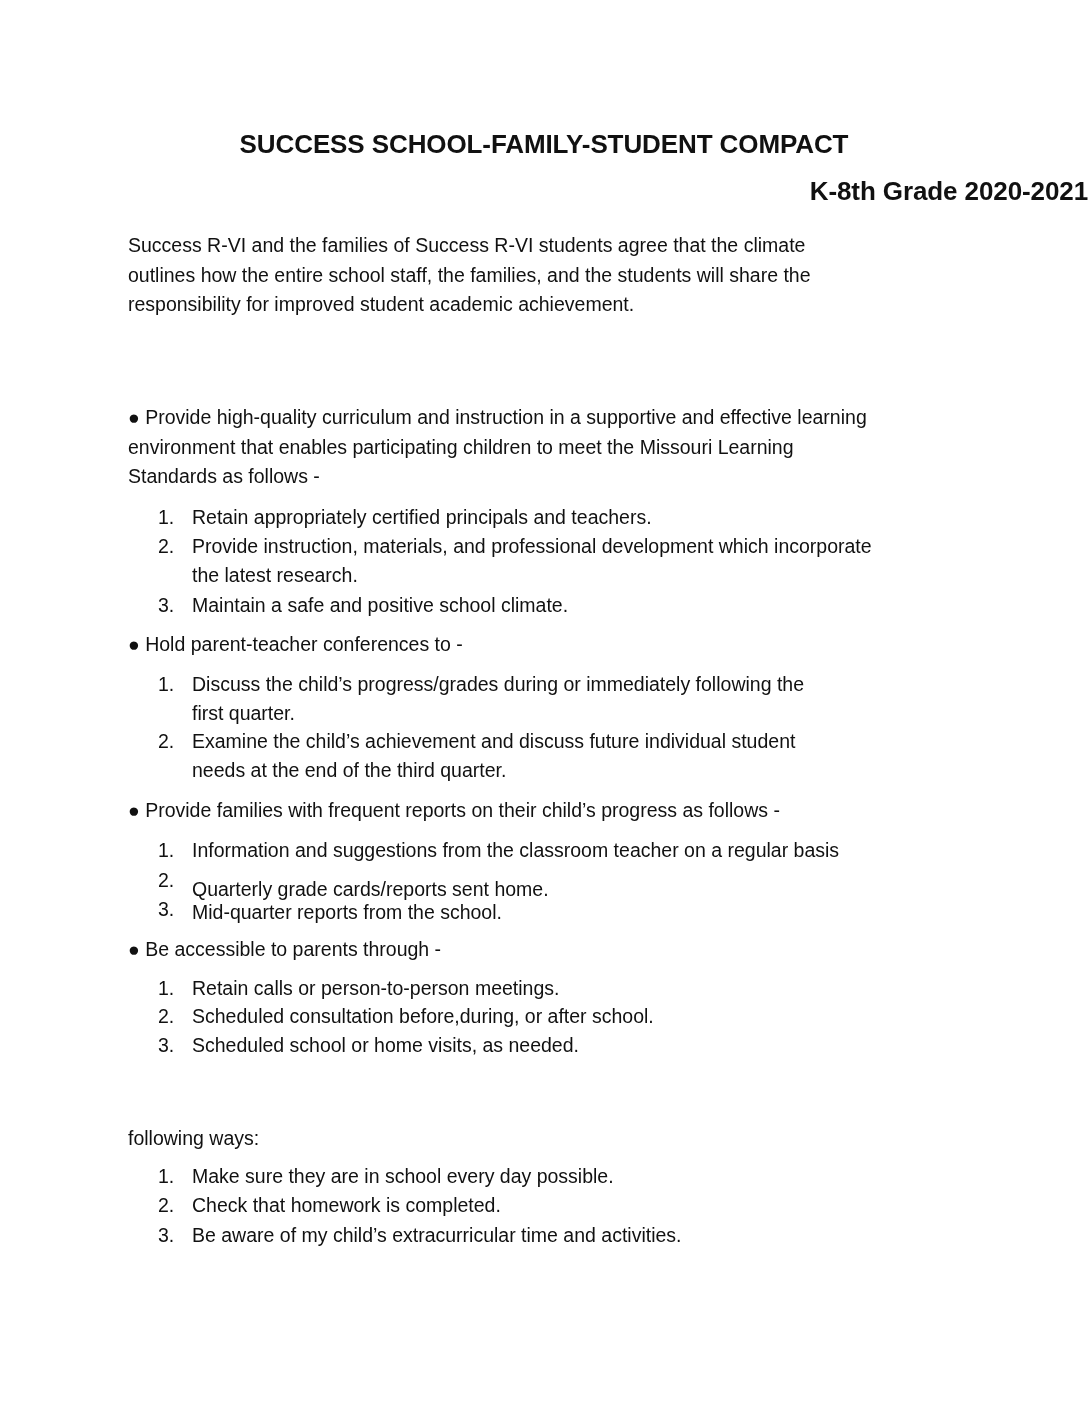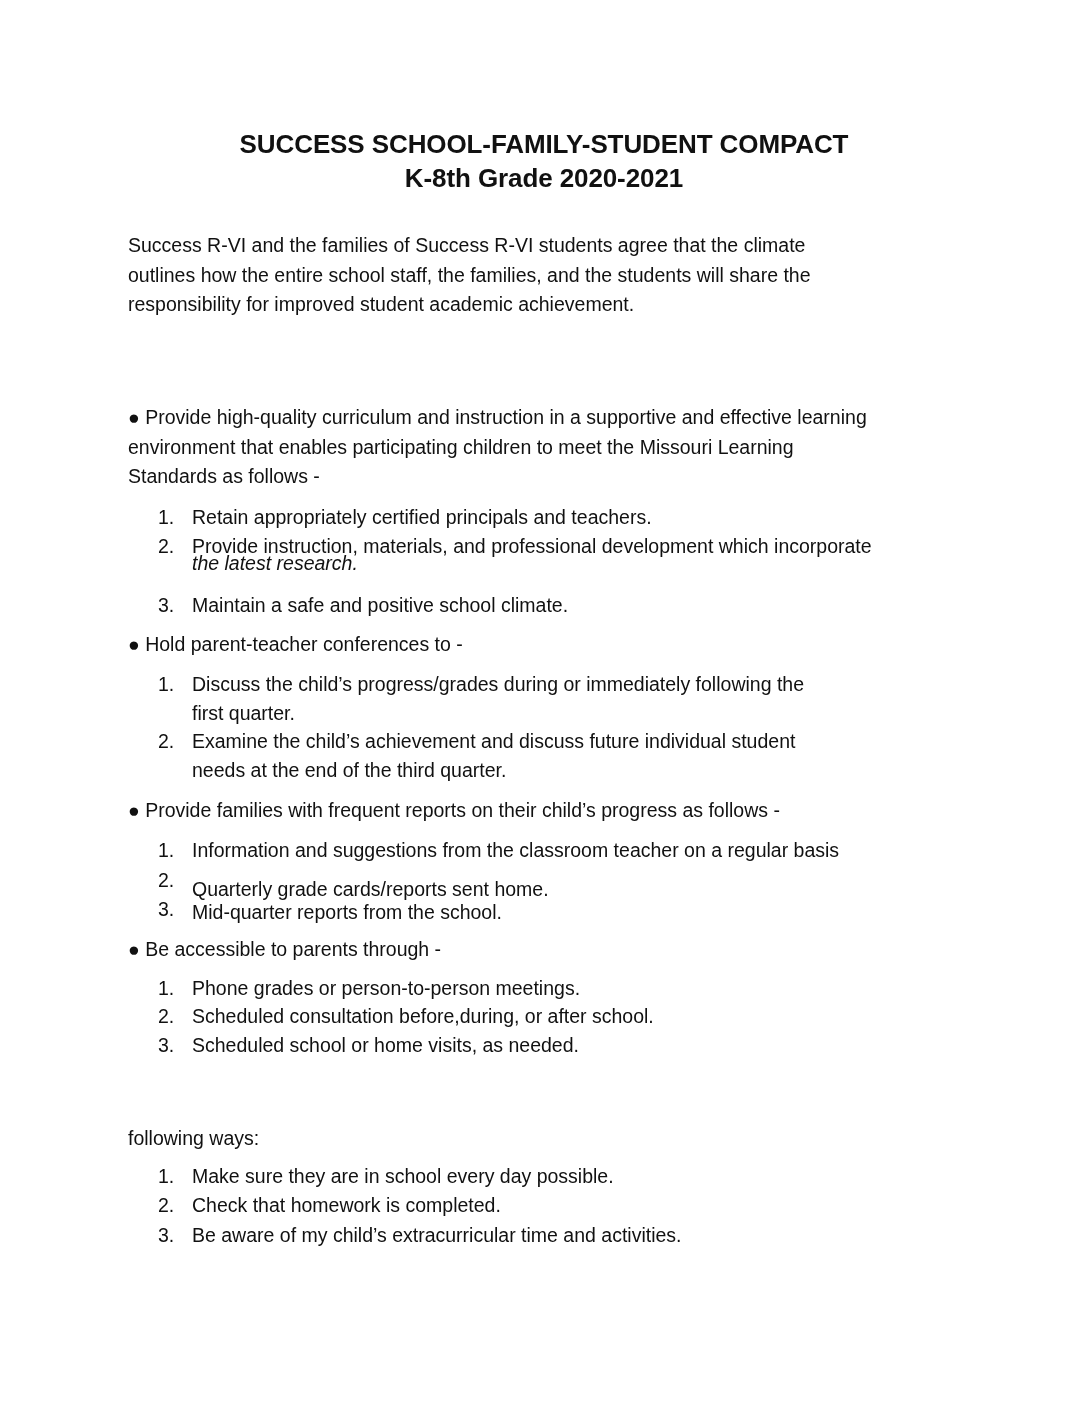--- a/index.html
+++ b/index.html
@@ -15,55 +15,55 @@
   .line { position: absolute; left: 128px; font-size: 19.5px; white-space: nowrap; line-height: 24px; }
   .num { position: absolute; left: 158px; font-size: 19.5px; line-height: 24px; }
   .item { position: absolute; left: 192px; font-size: 19.5px; white-space: nowrap; line-height: 24px; }
   b { font-weight: bold; }
 </style>
 </head>
 <body>
 
 <div class="page">
   <div class="title" style="top:129px;">SUCCESS SCHOOL-FAMILY-STUDENT COMPACT</div>
-  <div class="title" style="top:163px;">K-8th Grade 2020-2021</div>
+  <div class="title" style="top:176px;text-align:right;">K-8th Grade 2020-2021</div>
 
   <div class="line" style="top:233px;">Success R-VI and the families of Success R-VI students agree that the climate</div>
   <div class="line" style="top:263px;">outlines how the entire school staff, the families, and the students will share the</div>
   <div class="line" style="top:292px;">responsibility for improved student academic achievement.</div>
 
 
   <div id="school-sections">
       <div class="line" style="top: 405px;">● Provide high-quality curriculum and instruction in a supportive and effective learning</div>
       <div class="line" style="top: 434.5px;">environment that enables participating children to meet the Missouri Learning</div>
       <div class="line" style="top: 464px;">Standards as follows -</div>
       <div class="num" style="top: 505px;">1.</div>
       <div class="item" style="top: 505px;">Retain appropriately certified principals and teachers.</div>
       <div class="num" style="top: 534px;">2.</div>
       <div class="item" style="top: 534px;">Provide instruction, materials, and professional development  which incorporate</div>
-      <div class="item" style="top: 551px; font-style: italic;">the latest research.</div>
+      <div class="item" style="top: 563px;">the latest research.</div>
       <div class="num" style="top: 593px;">3.</div>
       <div class="item" style="top: 593px;">Maintain a safe and positive school climate.</div>
       <div class="line" style="top: 632px;">● Hold parent-teacher conferences to -</div>
       <div class="num" style="top: 672px;">1.</div>
       <div class="item" style="top: 672px;">Discuss the child’s progress/grades during or immediately following the</div>
       <div class="item" style="top: 701px;">first quarter.</div>
       <div class="num" style="top: 729px;">2.</div>
       <div class="item" style="top: 729px;">Examine the child’s achievement and discuss future individual student</div>
       <div class="item" style="top: 758px;">needs at the end of the third quarter.</div>
       <div class="line" style="top: 798px;">● Provide families with frequent reports on their child’s progress as follows -</div>
       <div class="num" style="top: 838px;">1.</div>
       <div class="item" style="top: 838px;">Information and suggestions from the classroom teacher on a regular basis</div>
       <div class="num" style="top: 868px;">2.</div>
       <div class="item" style="top: 868px; margin-top: 32px;">Mid-quarter reports from the school.</div>
       <div class="num" style="top: 897px;">3.</div>
       <div class="item" style="top: 877px;">Quarterly grade cards/reports sent home.</div>
       <div class="line" style="top: 937px;">● Be accessible to parents through -</div>
       <div class="num" style="top: 976px;">1.</div>
-      <div class="item" style="top: 976px;">Phone grades or person-to-person meetings.</div>
+      <div class="item" style="top: 976px;">Retain calls or person-to-person meetings.</div>
       <div class="num" style="top: 1004px;">2.</div>
       <div class="item" style="top: 1004px;">Scheduled consultation before,during, or after school.</div>
       <div class="num" style="top: 1033px;">3.</div>
       <div class="item" style="top: 1033px;">Scheduled school or home visits, as needed.</div>
     </div>
 
   <div class="line" style="top:1126px;">following ways:</div>
 
   <div id="family-items">
       <div class="num" style="top: 1164px;">1.</div>

